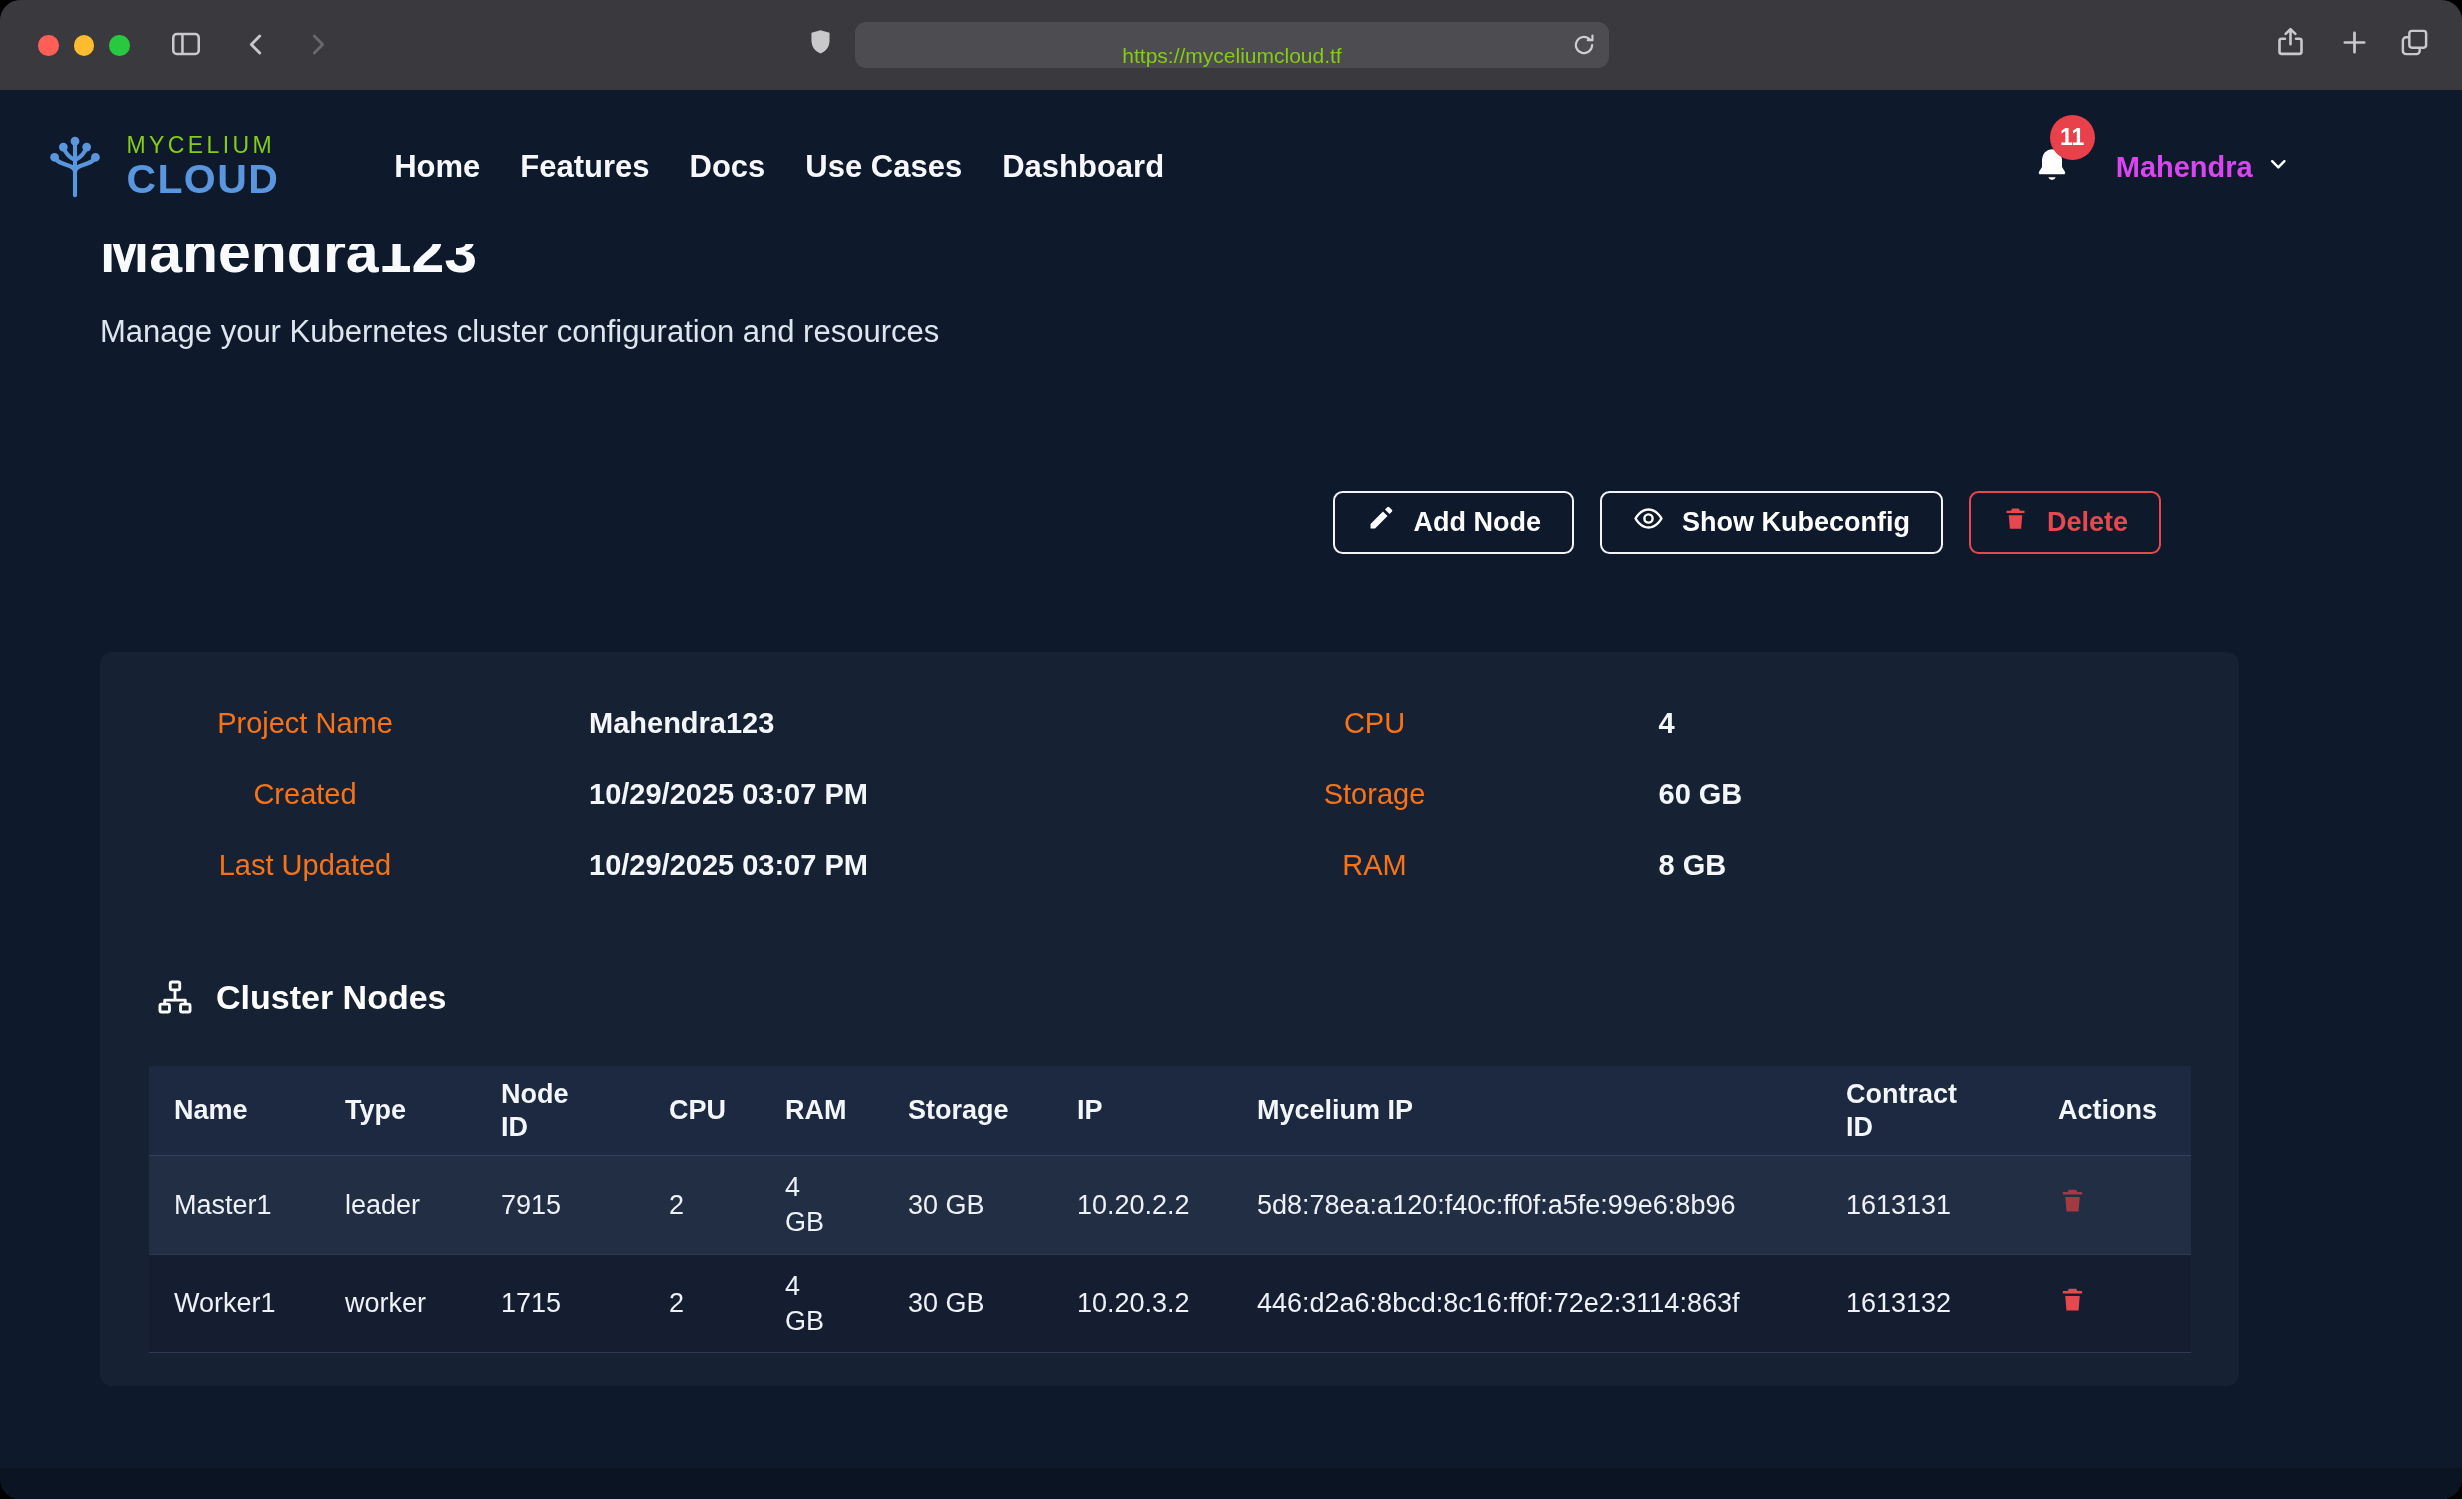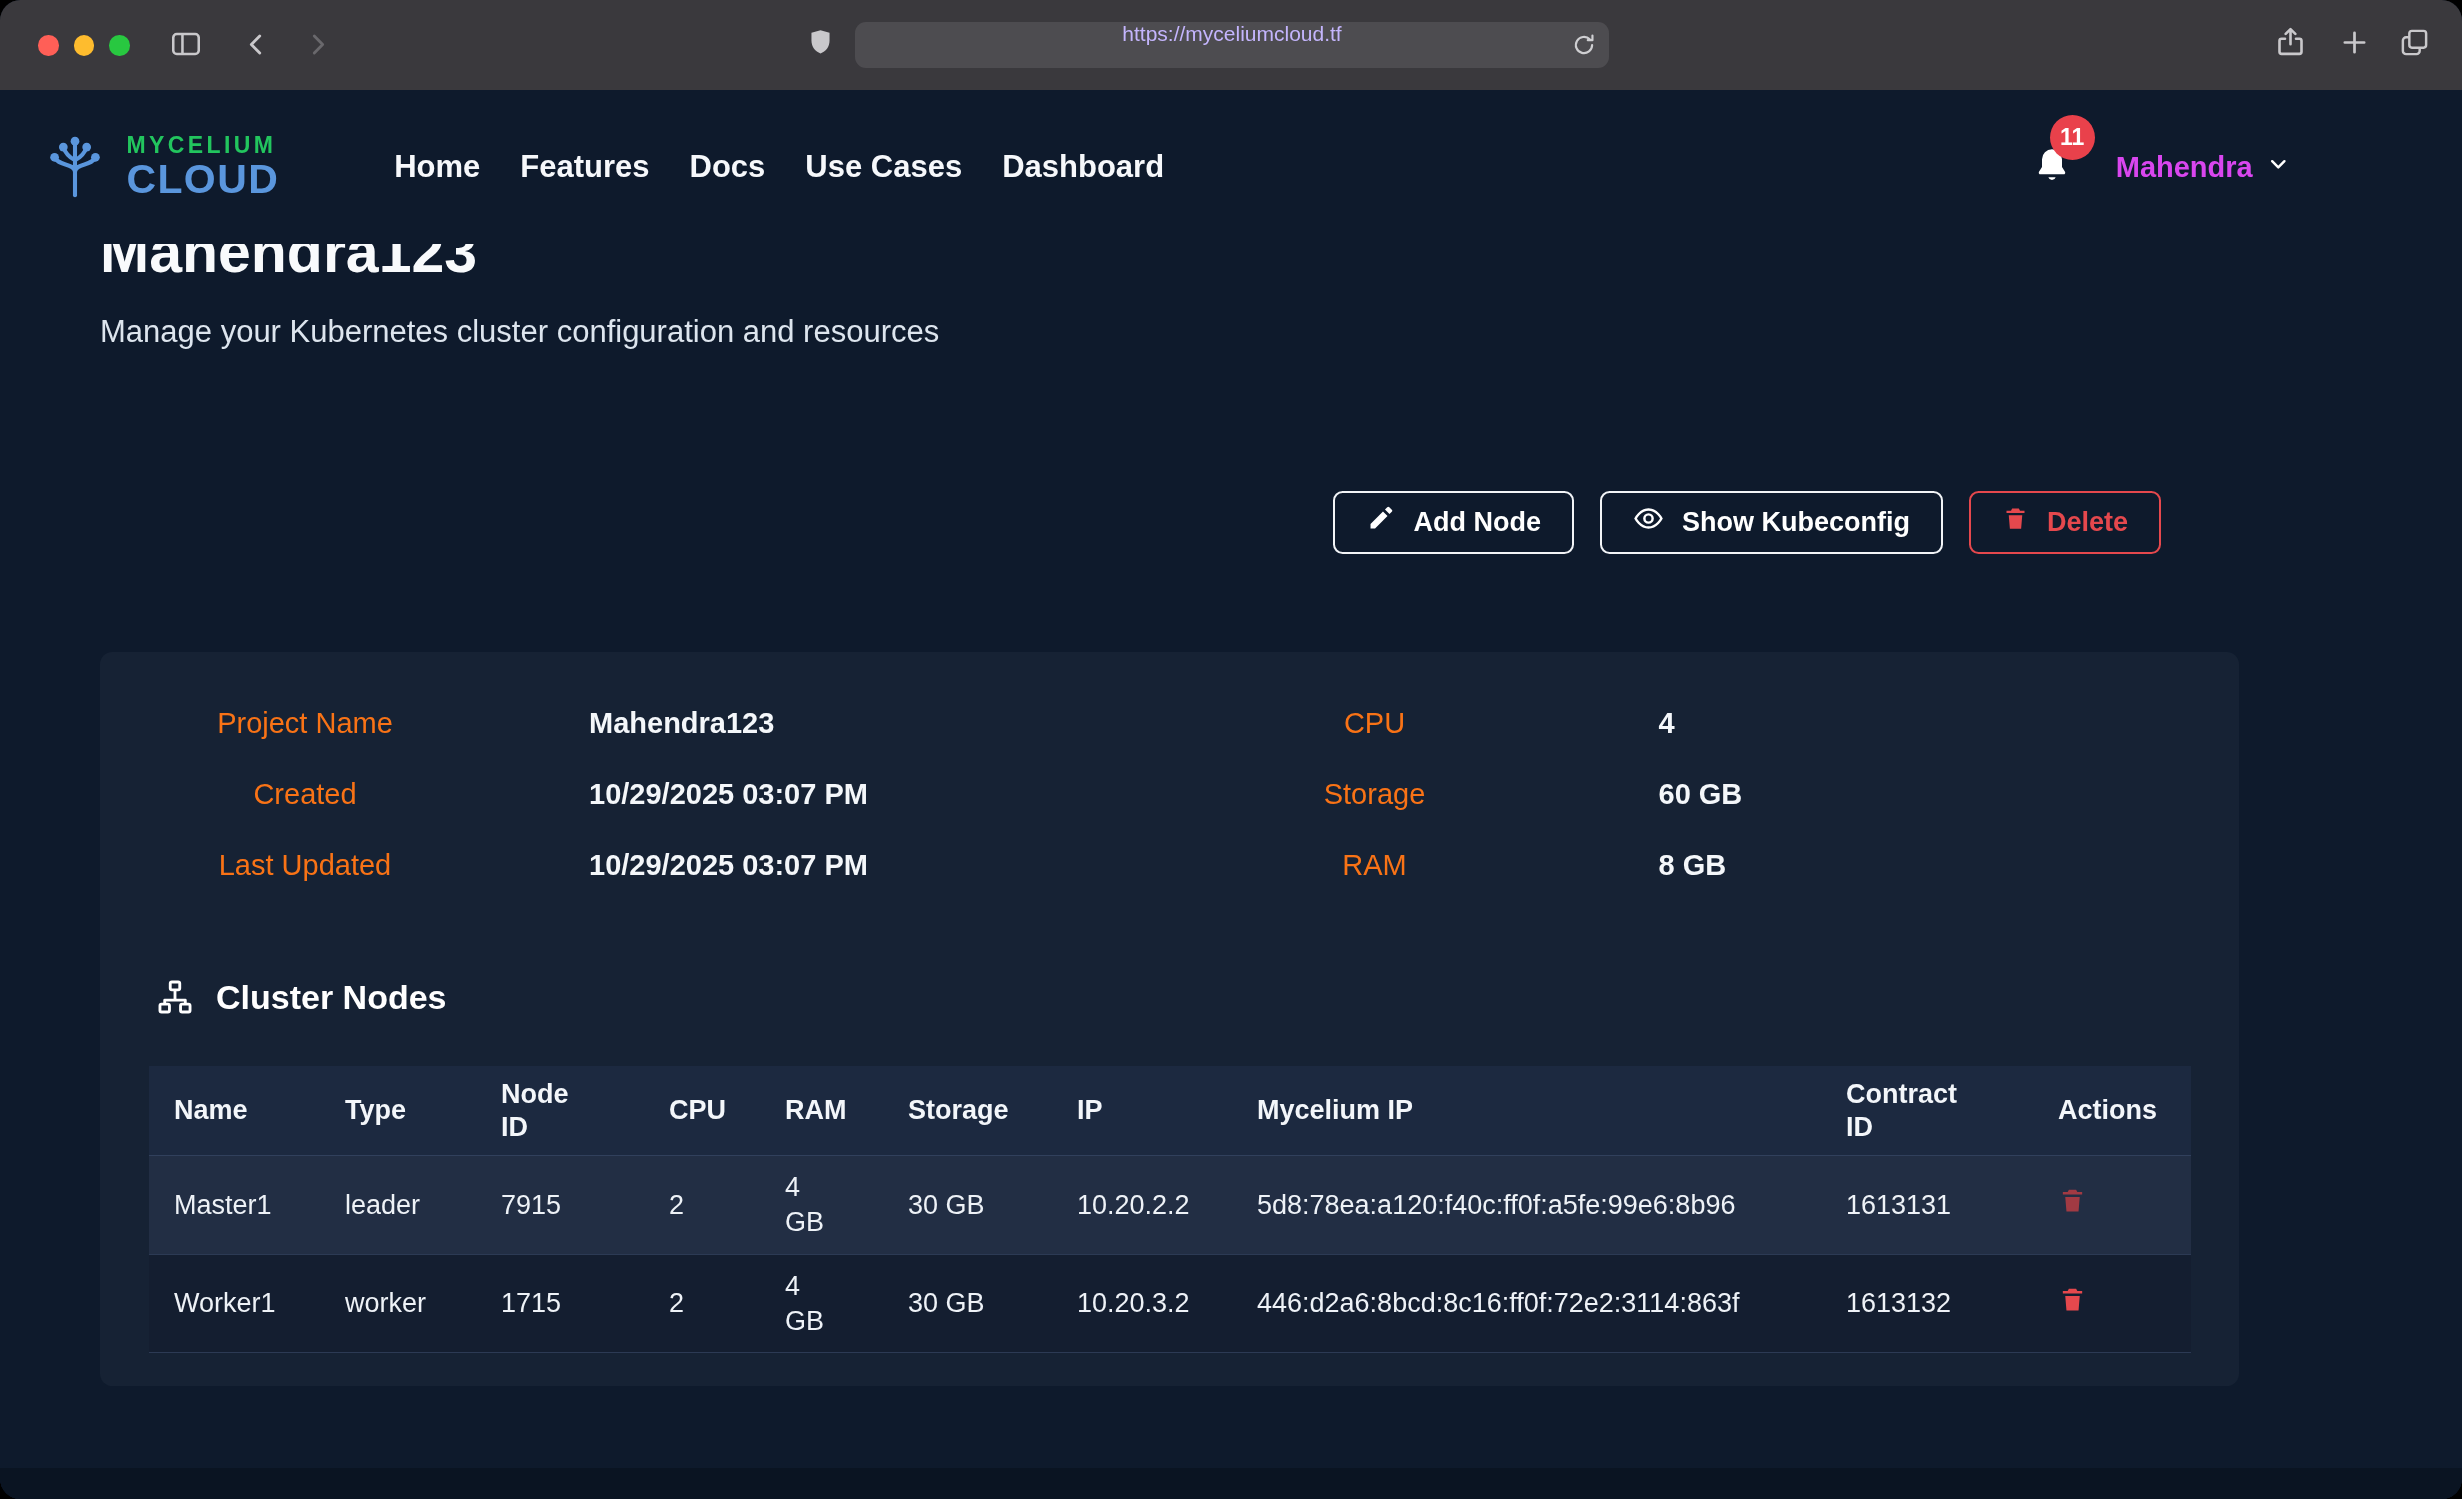--- a/index.html
+++ b/index.html
@@ -25,39 +25,39 @@
   .dot.green { background: #28c840; }
   .chrome-icon { position: absolute; color: #c9c8cb; }
   .chrome-icon svg { display: block; }
   .icon-sidebar { left: 169px; top: 27px; }
   .icon-back { left: 241px; top: 29px; }
   .icon-forward { left: 302px; top: 29px; color: #69686c; }
   .icon-shield { left: 805px; top: 27px; }
   .urlbar {
     position: absolute; left: 855px; top: 22px; width: 754px; height: 46px;
     background: #4d4c50; border-radius: 11px;
-    display: flex; align-items: flex-start; justify-content: center;
-    color: #c4b5fd; font-size: 21px;
+    display: flex; align-items: flex-end; justify-content: center;
+    color: #84cc16; font-size: 21px;
   }
   .urlbar .reload { position: absolute; right: 12.3px; top: 9.6px; color: #cfcfd2; }
   .icon-share { left: 2274px; top: 24.6px; }
   .icon-plus { left: 2339px; top: 27px; }
   .icon-tabs { left: 2399px; top: 27px; }
 
   
   .page { flex: 1; background: #0e1a2c; position: relative; overflow: hidden; }
 
   .site-header {
     height: 154px; background: #0e1a2c;
     display: flex; align-items: center;
     padding-left: 40px; position: relative; z-index: 10;
   }
   .logo { display: flex; align-items: center; gap: 16.4px; }
   .logo-text { display: flex; flex-direction: column; line-height: 1; }
-  .brand-top { font-size: 23px; font-weight: 700; letter-spacing: 3.4px; color: #22c55e; }
+  .brand-top { font-size: 23px; font-weight: 400; letter-spacing: 3.4px; color: #84cc16; }
   .brand-bottom { font-size: 41px; font-weight: 800; letter-spacing: 1.4px; color: #5a96dd; margin-top: 2.7px; }
   .main-nav { display: flex; gap: 40px; margin-left: 115px; }
   .nav-item { font-size: 31px; font-weight: 700; color: #f6f8fb; cursor: pointer; }
   .header-right { margin-left: auto; margin-right: 171px; display: flex; align-items: center; gap: 44px; }
   .bell-wrap { position: relative; }
   .badge {
     position: absolute; top: -31px; left: 18px;
     min-width: 45px; height: 45px; border-radius: 23px; padding: 0 8.2px;
     background: #e9414b; color: #fff; font-size: 23px; font-weight: 700;
     display: flex; align-items: center; justify-content: center;

